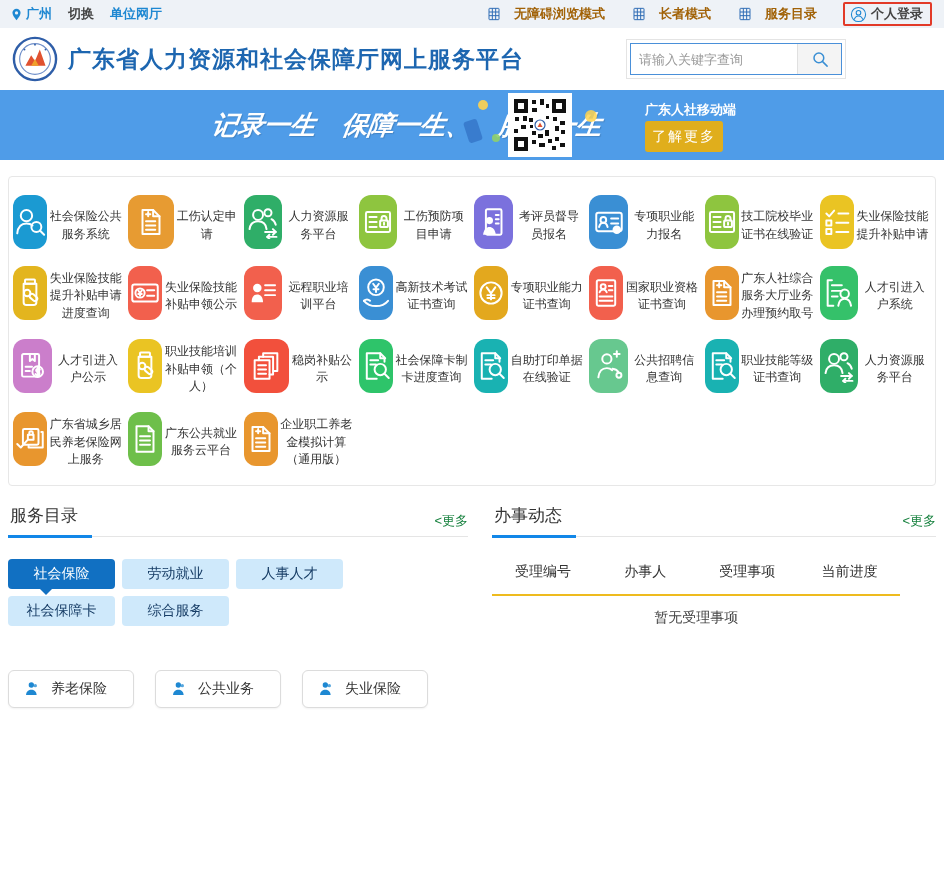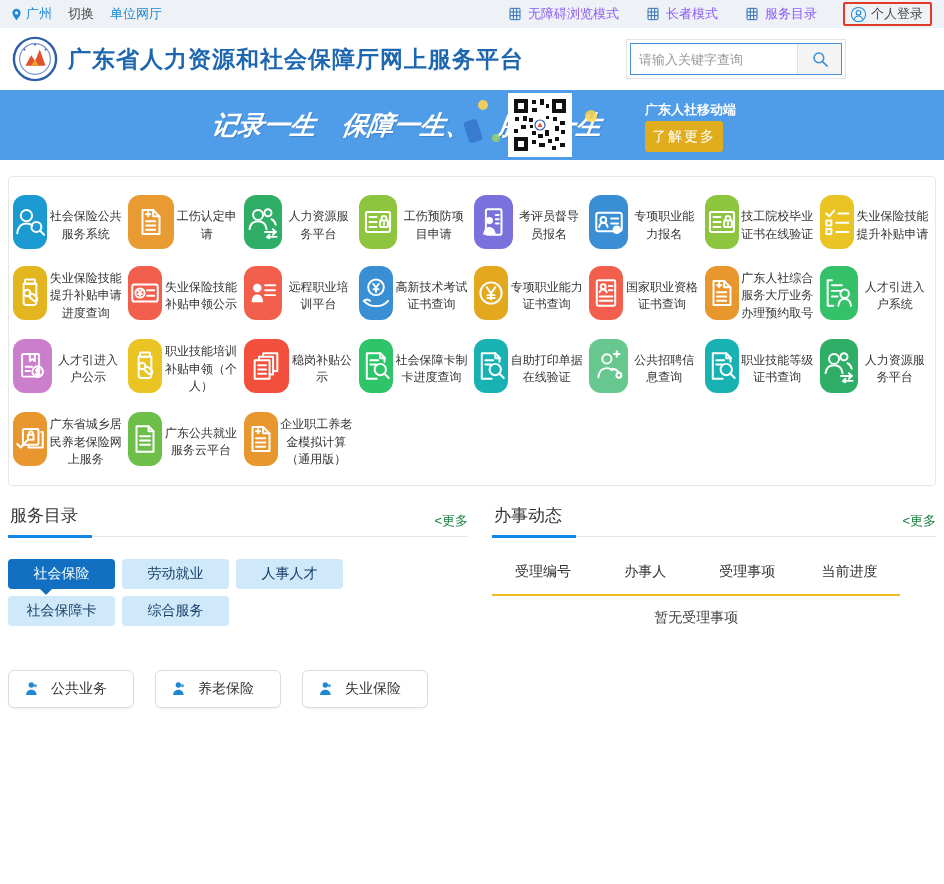--- a/index.html
+++ b/index.html
@@ -7,28 +7,28 @@
   body {
     font-family:"Liberation Sans","DejaVu Sans",sans-serif;
     background:#fff; color:#333; min-height:884px; overflow:hidden;
   }
   svg { display:block; }
   .icon svg { width:100%; height:100%; }
 
   
   .topbar {
     height:28px; background:#eef2f7; display:flex; align-items:center;
-    padding:0 10px; font-size:13px; color:#444;
+    padding:0 10px; font-size:13px; color:#444;font-weight:bold;
   }
   .topbar .loc { display:flex; align-items:center; color:#1e88d2; gap:3px; cursor:pointer; }
   .topbar .pin { width:13px; height:15px; color:#1e88d2; }
   .tb-link { margin-left:16px; cursor:pointer; }
   .tb-link.blue { color:#1e88d2; }
   .tb-right { margin-left:auto; display:flex; align-items:center; gap:26px; }
-  .tb-item { display:flex; align-items:center; gap:5px; color:#8b5cf6; cursor:pointer;text-align:right; }
+  .tb-item { display:flex; align-items:center; gap:12px; color:#a16207; cursor:pointer;text-align:right; }
   .tb-item .icon { width:16px; height:16px; color:#2f6db5; }
   .login-item {
     display:flex; align-items:center; gap:4px; cursor:pointer;
     border:2px solid #e23a28; border-radius:2px; padding:1px 7px 1px 5px; margin-right:2px;
   }
   .login-item .icon { width:17px; height:17px; color:#1e88d2; }
 
   
   .header { height:62px; display:flex; align-items:center; padding:0 12px; background:#fff; }
   .logo { width:46px; height:46px; margin-right:10px; flex:0 0 auto; }
@@ -631,31 +631,31 @@
     </div>
     <div class="cat-buttons">
       <button class="cat-btn">
           <span class="icon">
             <svg viewBox="0 0 48 48">
               <circle cx="22" cy="12" r="8" fill="currentColor"></circle>
               <path d="M6 42c1-12 8-16 16-16s15 4 16 16z" fill="currentColor"></path>
               <circle cx="34" cy="14" r="5" fill="currentColor" opacity=".75"></circle>
             </svg>
           </span>
-          <span>公共业务</span>
+          <span>养老保险</span>
         </button>
         <button class="cat-btn">
           <span class="icon">
             <svg viewBox="0 0 48 48">
               <circle cx="22" cy="12" r="8" fill="currentColor"></circle>
               <path d="M6 42c1-12 8-16 16-16s15 4 16 16z" fill="currentColor"></path>
               <circle cx="34" cy="14" r="5" fill="currentColor" opacity=".75"></circle>
             </svg>
           </span>
-          <span>养老保险</span>
+          <span>公共业务</span>
         </button>
         <button class="cat-btn">
           <span class="icon">
             <svg viewBox="0 0 48 48">
               <circle cx="22" cy="12" r="8" fill="currentColor"></circle>
               <path d="M6 42c1-12 8-16 16-16s15 4 16 16z" fill="currentColor"></path>
               <circle cx="34" cy="14" r="5" fill="currentColor" opacity=".75"></circle>
             </svg>
           </span>
           <span>失业保险</span>

